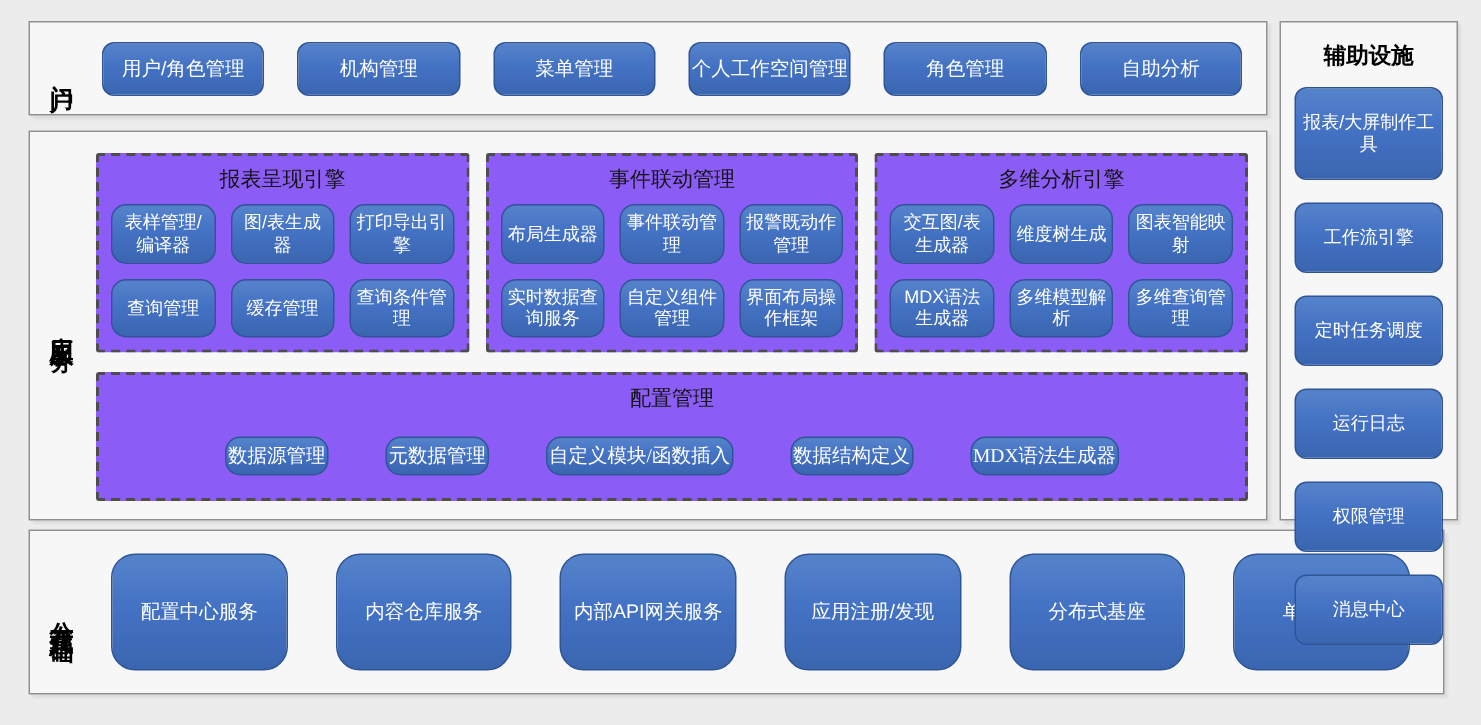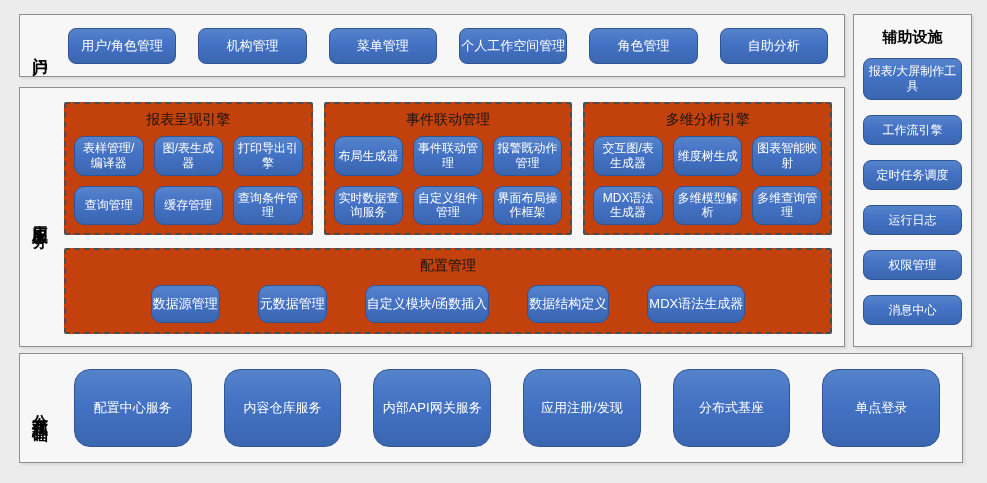--- a/index.html
+++ b/index.html
@@ -38,21 +38,21 @@
     flex:1;height:36px;border-radius:8px;font-size:13px;white-space:nowrap;
   }
   
   #app{left:19px;top:87px;width:826px;height:260px;}
   #app .content{
     flex:1;display:flex;flex-direction:column;
     margin:14px 12px 12px 16px;
   }
   .engines-row{display:flex;gap:11px;height:142px;}
   .group{
-    background:#c2410c;border:2px dashed #4d4d4d;border-radius:2px;
+    background:#8b5cf6;border:2px dashed #4d4d4d;border-radius:2px;
     box-sizing:border-box;padding:5px 8px 8px 8px;
     display:flex;flex-direction:column;
   }
   .engines-row .group{flex:1;}
   .group-title{
     text-align:center;font-size:14px;color:#141414;
     margin:2px 0 7px 0;flex:0 0 auto;
   }
   .group-grid{
     flex:1;display:grid;grid-template-columns:repeat(3,1fr);
@@ -60,22 +60,22 @@
   }
   .group-grid .btn{
     border-radius:10px;font-size:12px;line-height:1.2;padding:2px 3px;
   }
   .config-group{margin-top:13px;height:86px;flex:0 0 auto;}
   .config-row{
     flex:1;display:flex;align-items:center;justify-content:center;
     gap:38px;margin-top:2px;
   }
   .config-row .btn{
-    height:38px;border-radius:10px;font-size:13px;
-    padding:0 1px;white-space:nowrap;
+    height:26px;border-radius:10px;font-size:13px;
+    padding:0 1px;white-space:nowrap;font-family:Liberation Serif, serif;
   }
   
   #foundation{left:19px;top:353px;width:944px;height:110px;}
   #foundation .btn-row{
     flex:1;display:flex;align-items:center;gap:32px;
     margin:0 22px 0 26px;
   }
   #foundation .btn{
     flex:1;height:78px;border-radius:16px;font-size:13px;white-space:nowrap;
   }
@@ -84,21 +84,21 @@
     left:853px;top:14px;width:119px;height:333px;
     flex-direction:column;padding:9px 9px 10px 9px;
   }
   .aux-title{
     text-align:center;font-weight:bold;font-size:15px;color:#000;
     margin:4px 0 11px 0;flex:0 0 auto;
   }
   .aux-col{flex:1;display:flex;flex-direction:column;gap:15px;}
   .aux-col .btn{
     min-height:30px;border-radius:8px;font-size:12px;
-    line-height:1.25;padding:5px 4px;
+    line-height:1.25;padding:15px 4px;
   }
 </style>
 </head>
 <body>
 
 <div class="section" id="portal">
   <div class="vlabel">门户</div>
   <div class="btn-row">
       <div class="btn">用户/角色管理</div>
       <div class="btn">机构管理</div>

